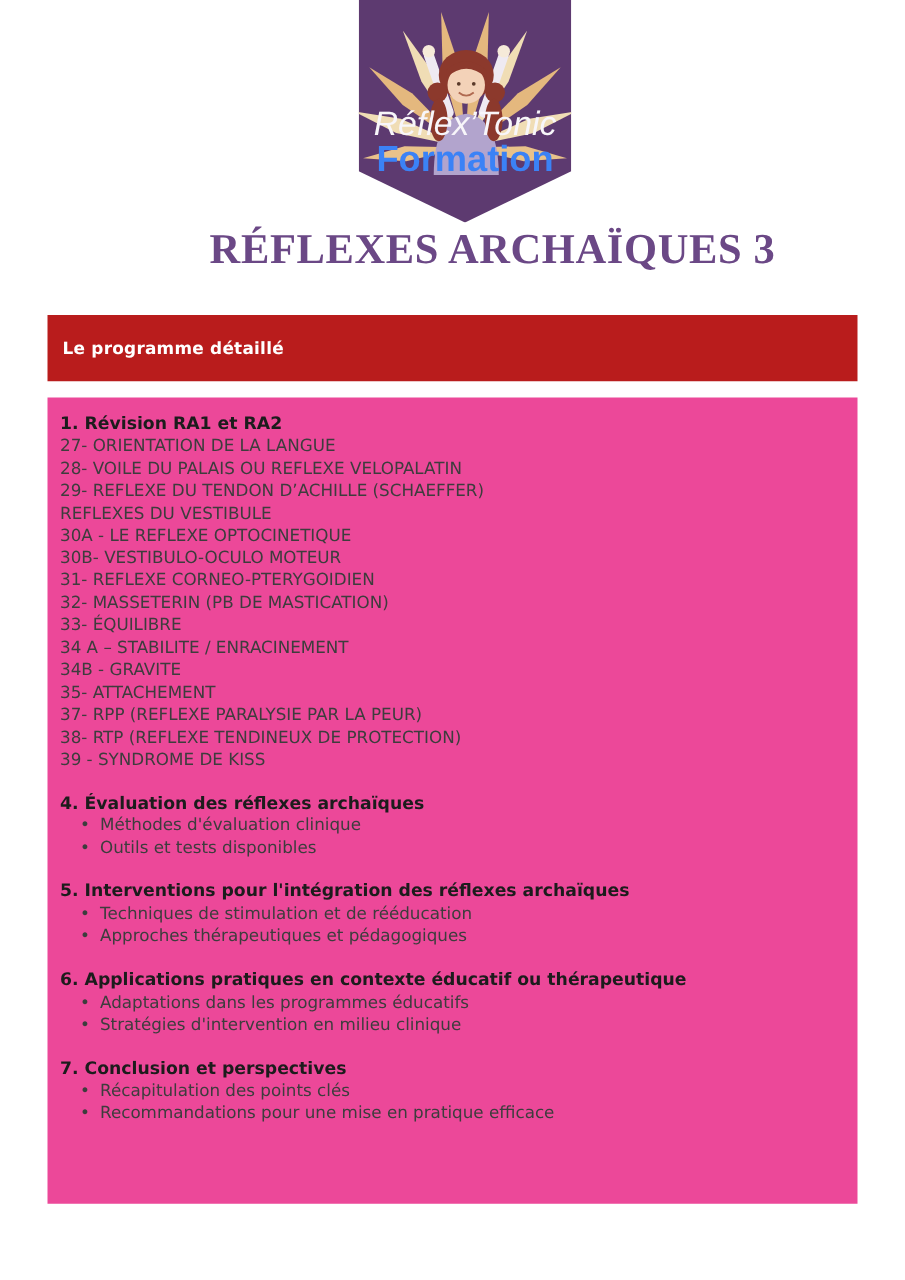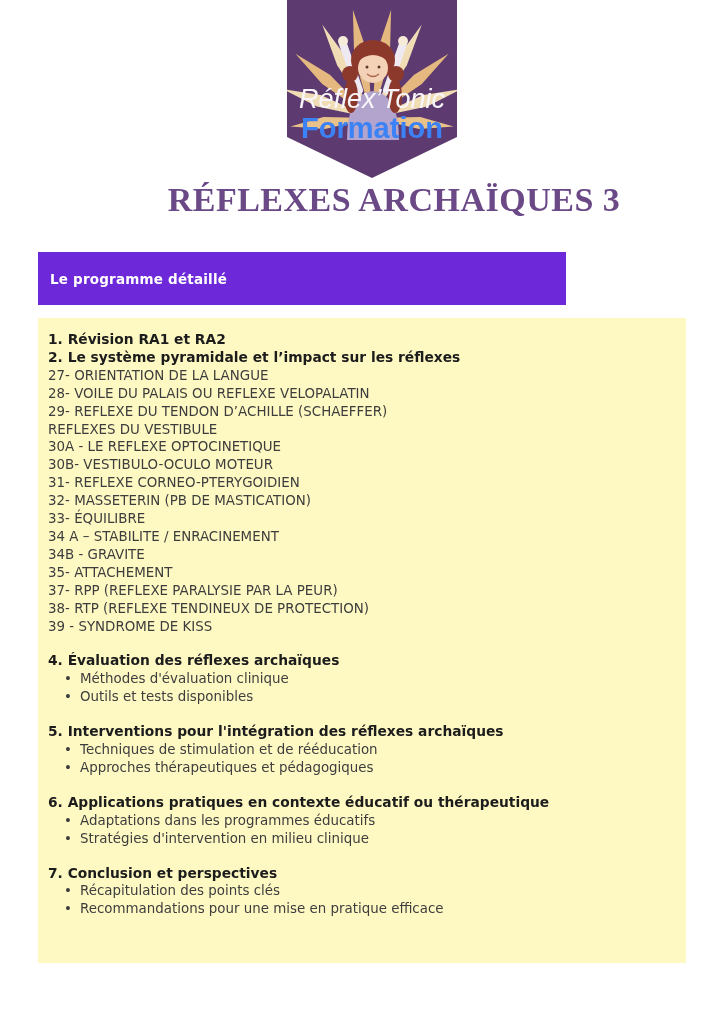--- a/index.html
+++ b/index.html
@@ -18,28 +18,28 @@
     position:absolute;left:-4px;right:-4px;top:112px;text-align:center;
     color:#3b82f6;font-family:"Liberation Sans",sans-serif;
     font-size:29px;font-weight:700;white-space:nowrap;
   }
   .page-title{
     position:absolute;left:0;top:181px;width:724px;text-align:center;
     color:#6b4886;font-family:Liberation Serif, serif;
     font-size:34px;font-weight:700;letter-spacing:0.5px;padding-left:32px;
   }
   .program-header{
-    position:absolute;left:38px;top:252px;width:528px;height:53px;
-    background:#6d28d9;color:#ffffff;box-sizing:border-box;
+    position:absolute;left:38px;top:252px;width:648px;height:53px;
+    background:#b91c1c;color:#ffffff;box-sizing:border-box;
     display:flex;align-items:center;padding-left:12px;
     font-size:13.5px;font-weight:700;letter-spacing:0.2px;
   }
   .program-panel{
     position:absolute;left:38px;top:318px;width:648px;height:645px;
-    background:#fef9c3;box-sizing:border-box;
+    background:#ec4899;box-sizing:border-box;
     padding:13px 12px 0 10px;color:#3d3d3d;
   }
   .row{font-size:13.4px;line-height:17.9px;}
   .row.heading{font-weight:700;color:#1c1c1c;font-size:13.8px;}
   .spacer{height:17px;}
   .row.bullet{display:flex;}
   .row.bullet .dot{width:16px;margin-left:16px;flex:0 0 auto;text-align:left;}
   .row.bullet .txt{flex:1;}
 </style>
 </head>
@@ -86,21 +86,20 @@
 
   <div class="page-title">RÉFLEXES ARCHAÏQUES 3</div>
 
   <div class="program-header">
     <span>Le programme détaillé</span>
   </div>
 
   <div class="program-panel">
     <div>
         <div class="row heading">1. Révision RA1 et RA2</div>
-        <div class="row heading">2. Le système pyramidale et l’impact sur les réflexes</div>
         <div class="row line">27- ORIENTATION DE LA LANGUE</div>
         <div class="row line">28- VOILE DU PALAIS OU REFLEXE VELOPALATIN</div>
         <div class="row line">29- REFLEXE DU TENDON D’ACHILLE (SCHAEFFER)</div>
         <div class="row line">REFLEXES DU VESTIBULE</div>
         <div class="row line">30A - LE REFLEXE OPTOCINETIQUE</div>
         <div class="row line">30B- VESTIBULO-OCULO MOTEUR</div>
         <div class="row line">31- REFLEXE CORNEO-PTERYGOIDIEN</div>
         <div class="row line">32- MASSETERIN (PB DE MASTICATION)</div>
         <div class="row line">33- ÉQUILIBRE</div>
         <div class="row line">34 A – STABILITE / ENRACINEMENT</div>

